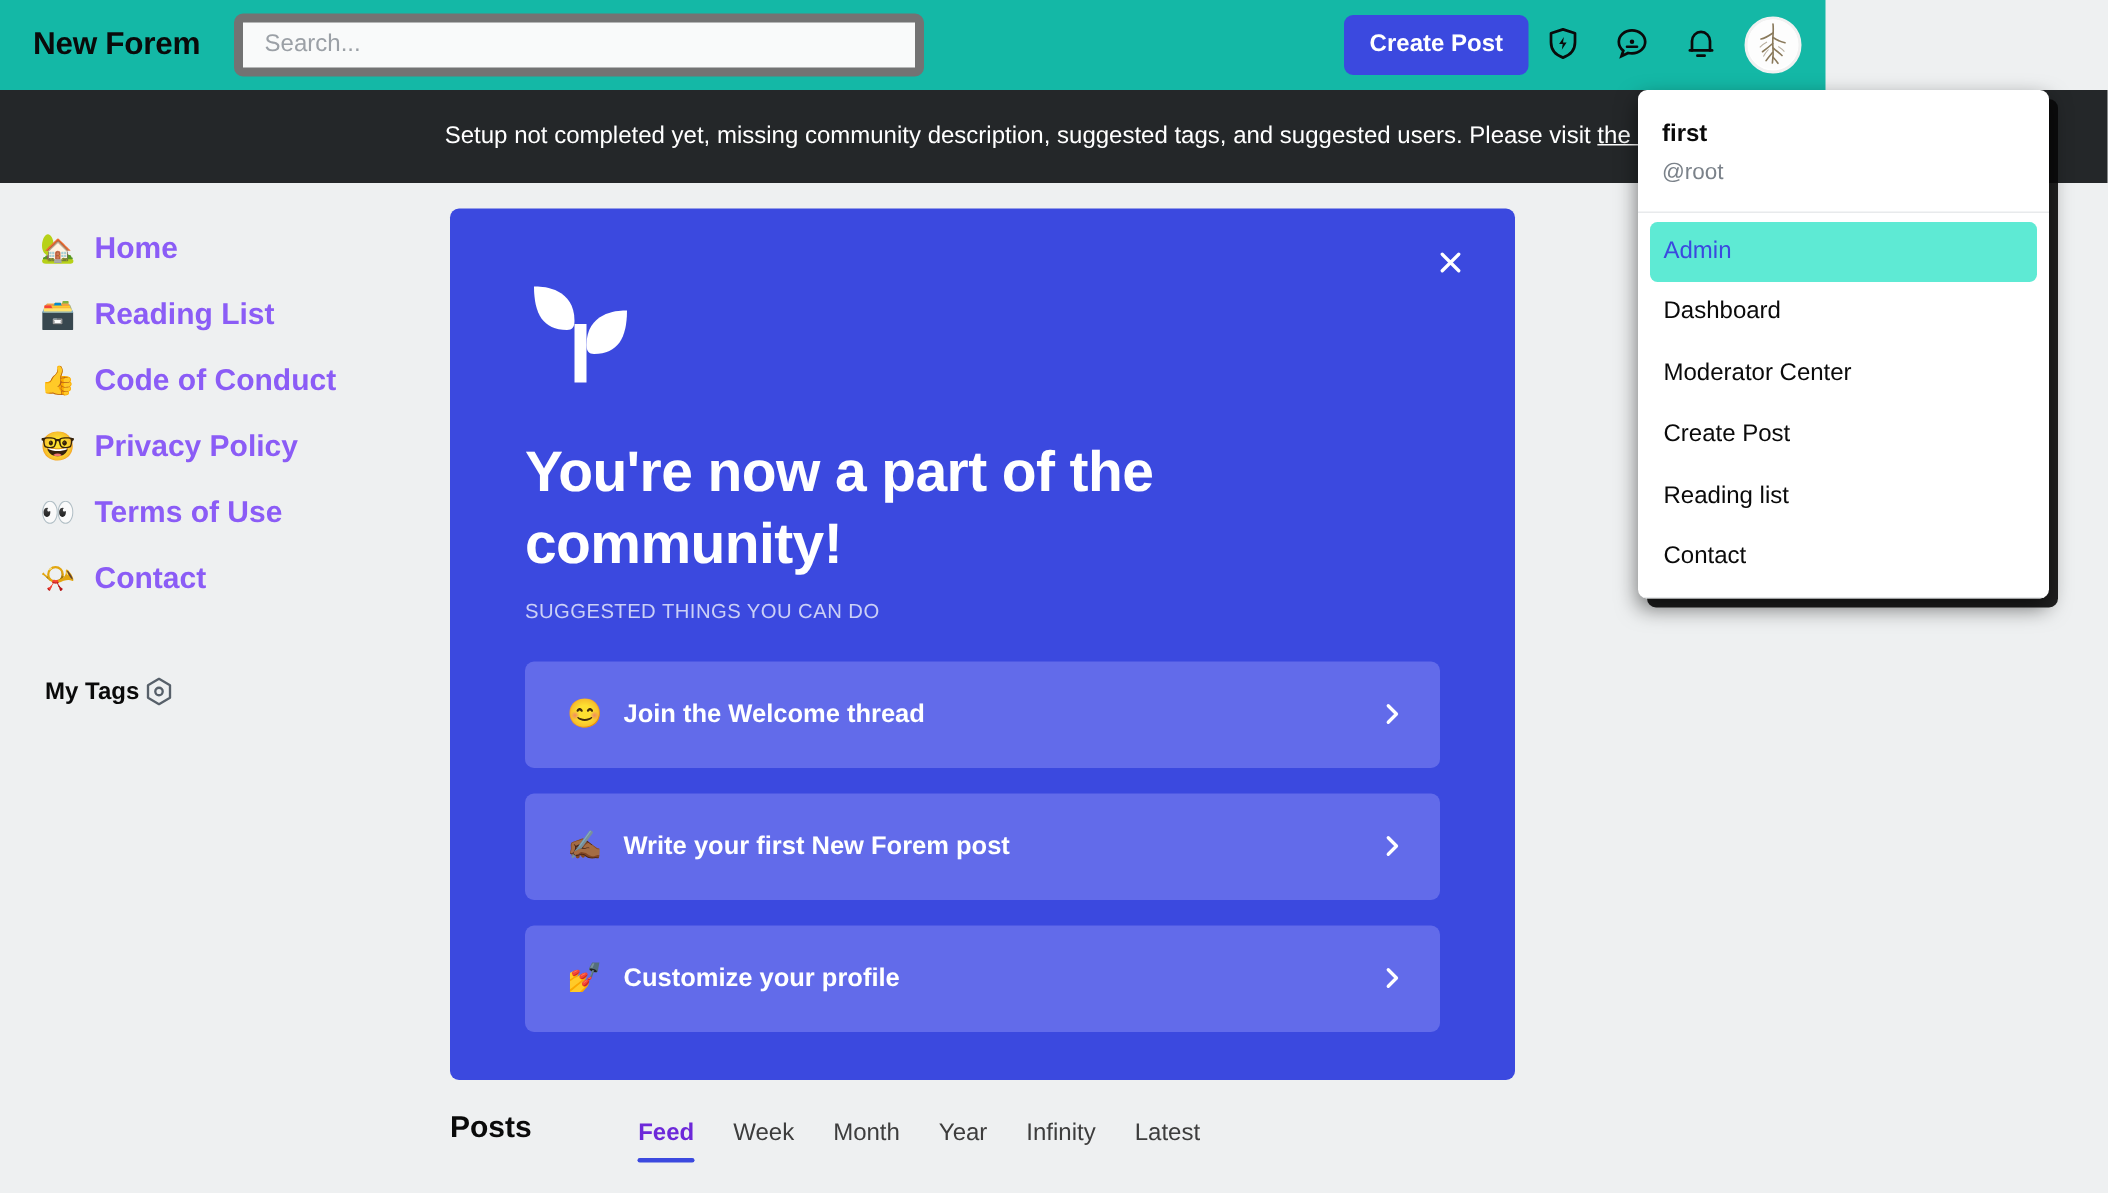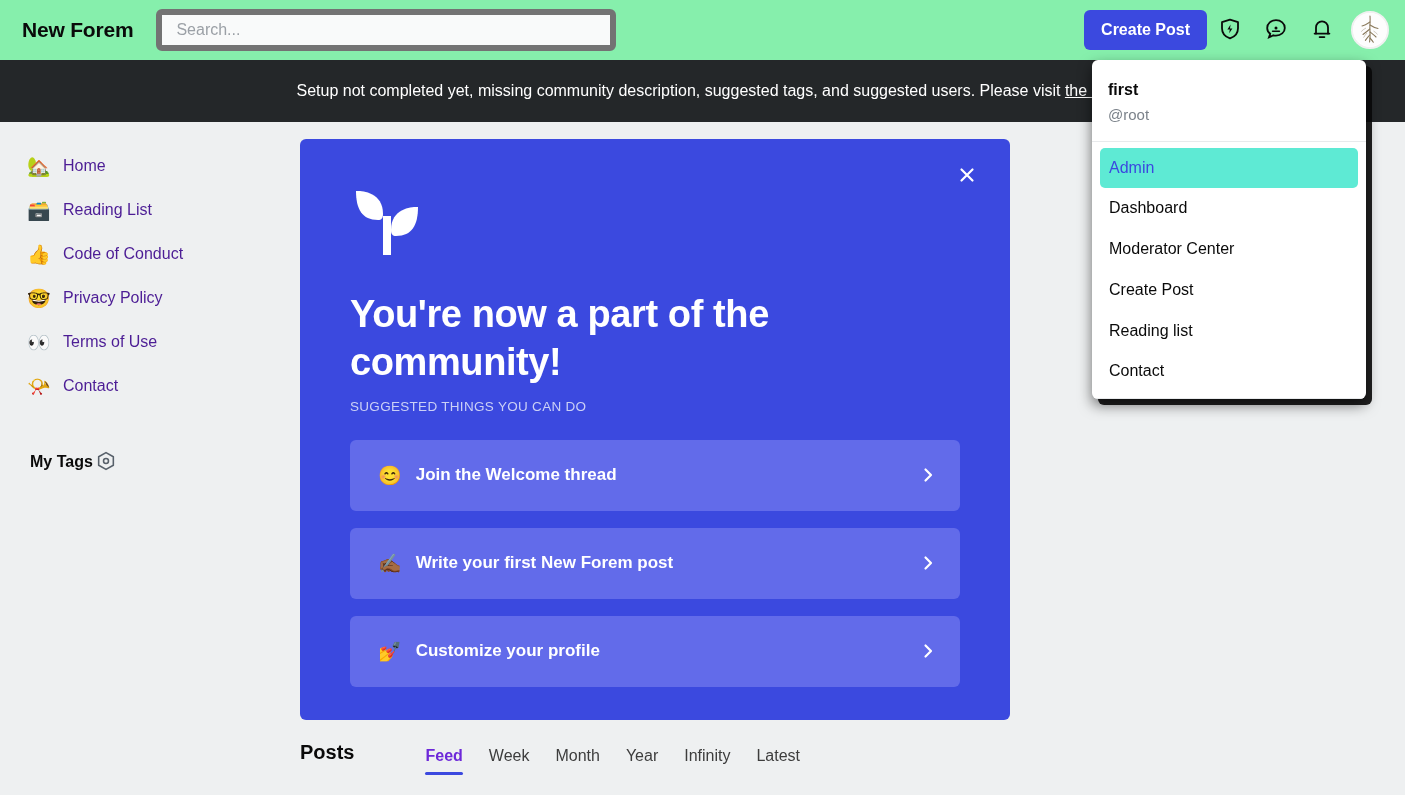--- a/index.html
+++ b/index.html
@@ -6,22 +6,22 @@
   html, body {
     width: 1405px; height: 795px;
     background: #eef0f1;
     font-family: "Liberation Sans", sans-serif;
     overflow: hidden;
   }
 
   
   .header {
     position: absolute; top: 0; left: 0;
-    width: 1405px; height: 60px;
-    background: #86efac;
+    width: 1217px; height: 60px;
+    background: #14b8a6;
     display: flex; align-items: center;
     z-index: 30;
   }
   .brand {
     margin-left: 22px;
     font-size: 21px; font-weight: 700; color: #0a0a0a;
     letter-spacing: -0.2px;
     white-space: nowrap;
   }
   .search-wrap { margin-left: 23px; }
@@ -124,21 +124,21 @@
     text-decoration: none;
     cursor: pointer;
   }
   .nav-emoji {
     width: 30px; font-size: 19px;
     display: flex; align-items: center; justify-content: center;
     flex: none;
   }
   .nav-label {
     margin-left: 9px;
-    font-size: 16px; color: #4c1d95;
+    font-size: 20px; color: #8b5cf6; font-weight: bold;
   }
   .tags-header {
     margin-top: 36px;
     display: flex; align-items: center; justify-content: flex-start;
     padding-right: 14px;
     height: 36px;
   }
   .tags-title { font-size: 16px; font-weight: 700; color: #0a0a0a; padding-left: 6px; }
   .tags-settings-btn {
     background: none; border: none; cursor: pointer;

